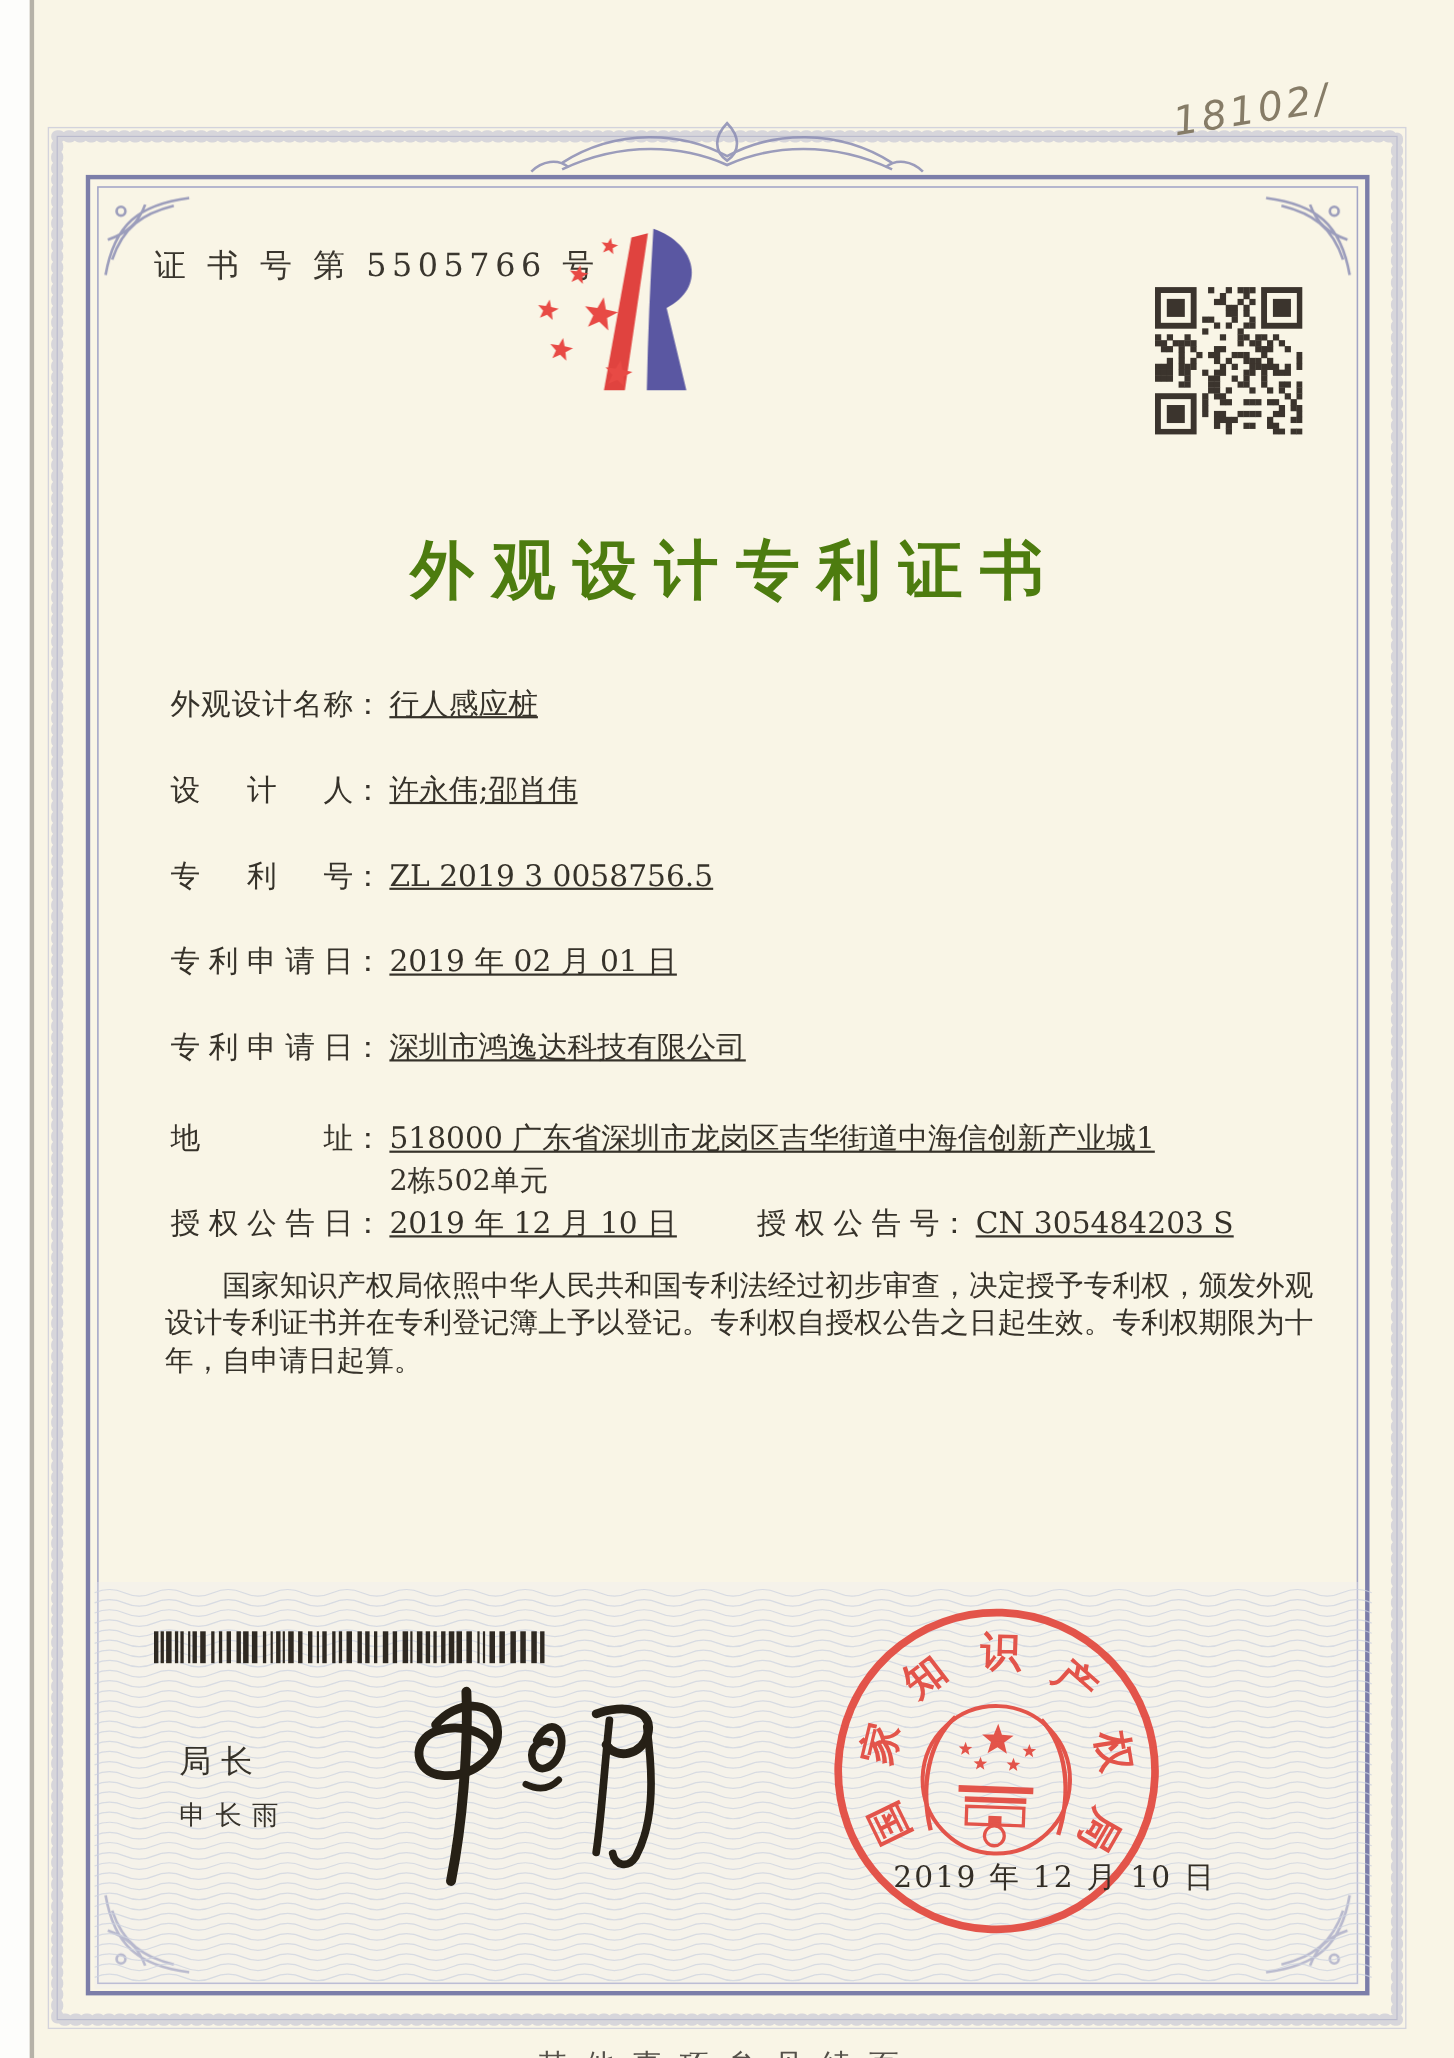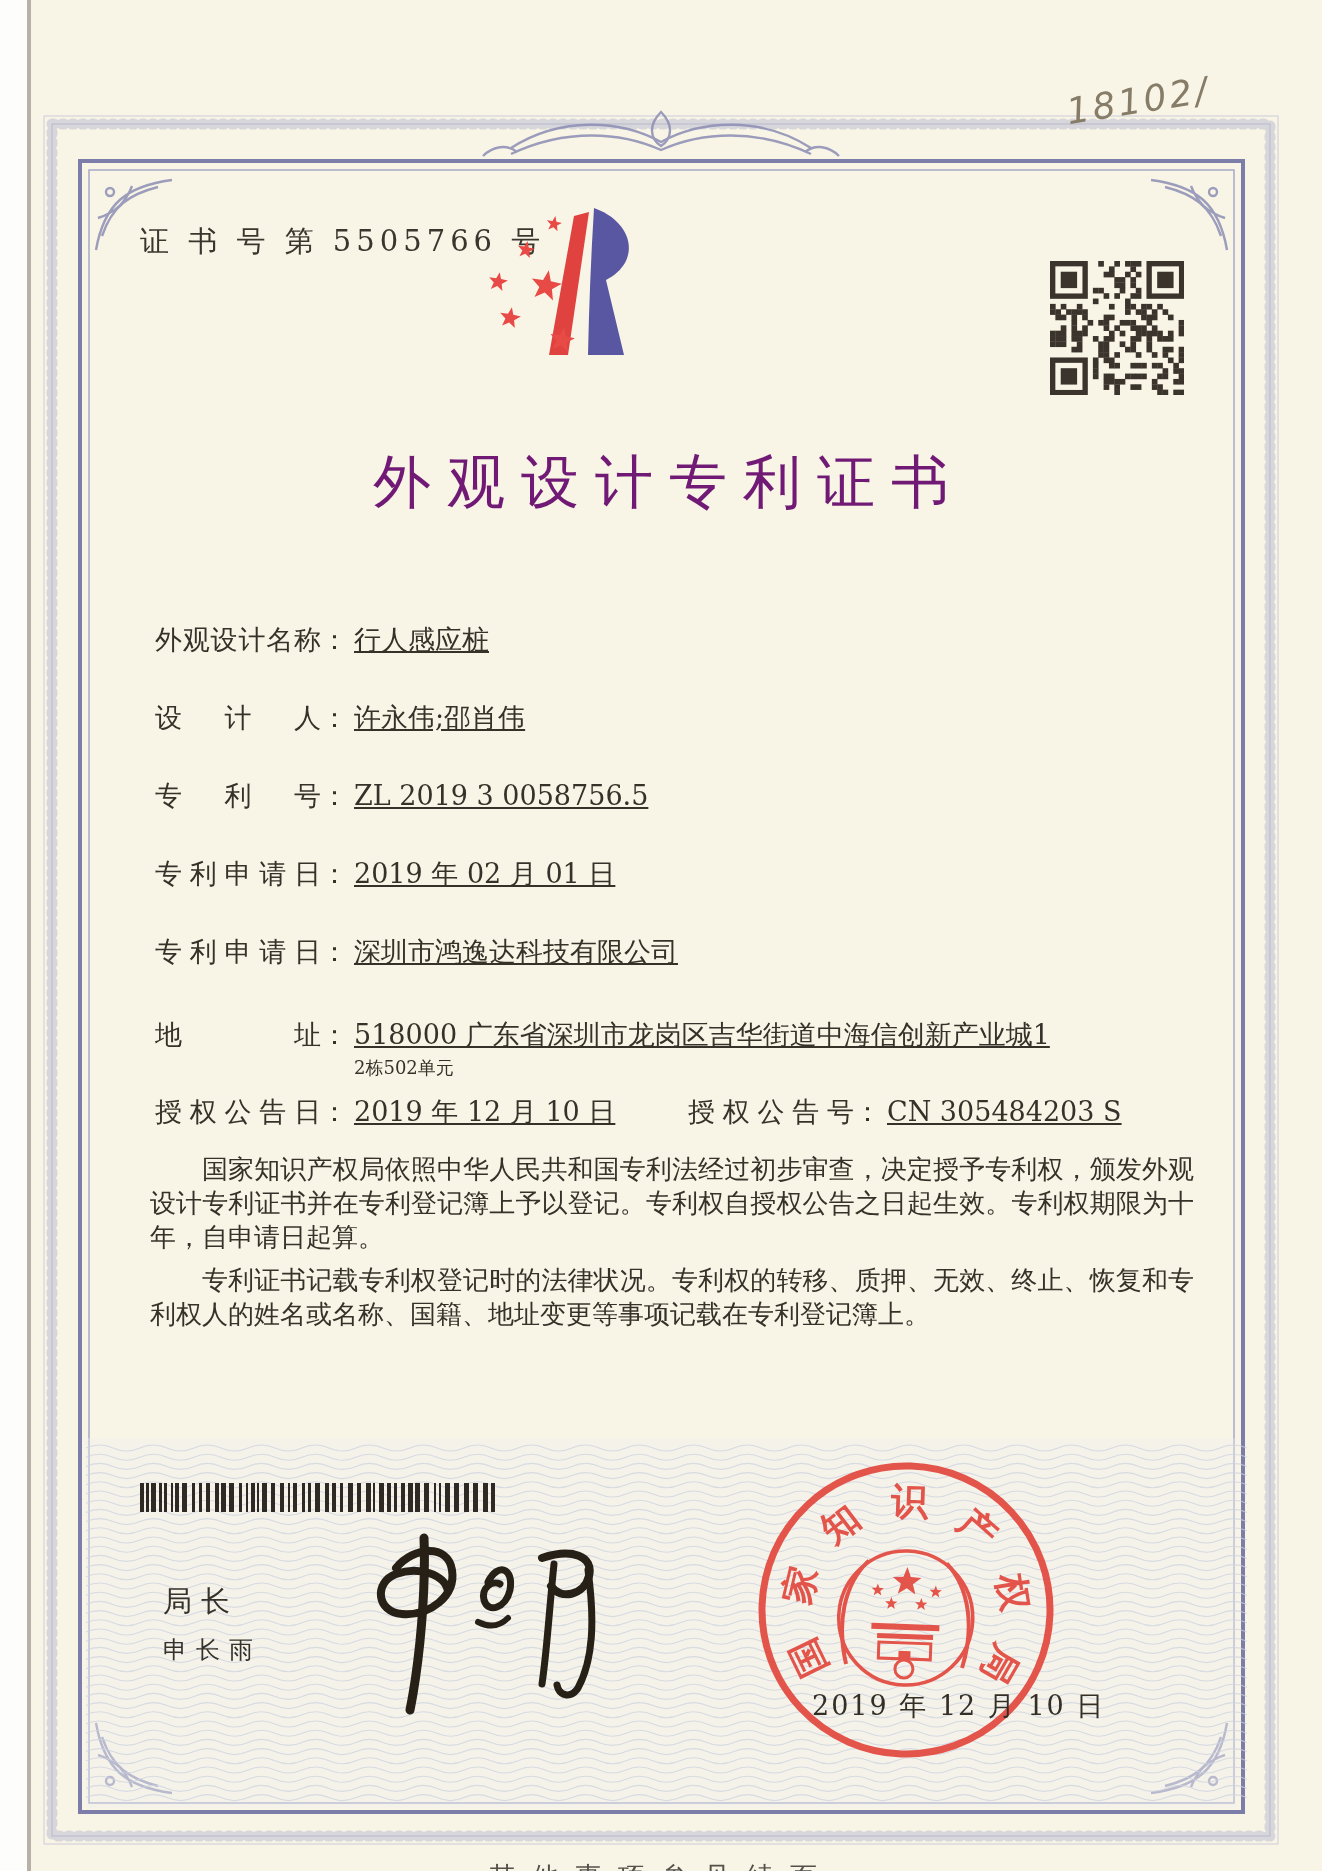--- a/index.html
+++ b/index.html
@@ -7,26 +7,26 @@
         font-family:"DejaVu Serif","Liberation Serif",serif;color:#332f28;}
   .scan-strip{position:absolute;left:0;top:0;width:27px;height:100%;background:#fdfdfb;}
   .scan-edge{position:absolute;left:27px;top:0;width:4px;height:100%;background:#b6b2a8;}
   .deco-layer{position:absolute;left:0;top:0;width:1322px;height:1871px;pointer-events:none;}
   .handwritten{position:absolute;left:1066px;top:80px;font-size:36px;color:#867c67;
         font-family:"DejaVu Sans","Liberation Sans",sans-serif;font-style:italic;
         transform:rotate(-9deg);letter-spacing:3px;}
   .cert-no{position:absolute;left:140px;top:222px;font-size:29px;letter-spacing:5px;color:#3a362e;}
   .logo{position:absolute;left:466px;top:200px;width:180px;height:155px;}
   .qr{position:absolute;left:1050px;top:261px;width:134px;height:134px;}
-  .title{position:absolute;left:0;top:444px;width:1322px;text-align:center;font-size:58px;
-        font-weight:400;letter-spacing:16px;padding-left:16px;box-sizing:border-box;color:#701a75;}
+  .title{position:absolute;left:0;top:480px;width:1322px;text-align:center;font-size:58px;
+        font-weight:700;letter-spacing:16px;padding-left:16px;box-sizing:border-box;color:#4d7c0f;}
   .field{position:absolute;font-size:27px;white-space:nowrap;display:flex;align-items:baseline;color:#36322a;}
   .field .lab{display:inline-block;width:166px;text-align:justify;text-align-last:justify;}
   .field .val{margin-left:6px;text-decoration:underline;}
-  .addr2{position:absolute;left:354px;font-size:18px;color:#36322a;}
+  .addr2{position:absolute;left:354px;font-size:26px;color:#36322a;}
   .body-text{position:absolute;left:150px;top:1152px;width:1044px;font-size:26px;line-height:34px;
         text-align:justify;color:#36322a;}
   .body-text p{margin:0;text-indent:2em;}
   .body-text p + p{margin-top:9px;}
   .barcode{position:absolute;left:140px;top:1483px;width:364px;height:29px;display:flex;align-items:stretch;}
   .barcode div{background:#2e2922;height:100%;}
   .director-label{position:absolute;left:163px;top:1582px;font-size:29px;letter-spacing:9px;color:#36322a;}
   .director-name{position:absolute;left:163px;top:1634px;font-size:24px;letter-spacing:9px;color:#36322a;}
   .signature{position:absolute;left:318px;top:1528px;width:300px;height:190px;}
   .seal{position:absolute;left:750px;top:1454px;width:312px;height:312px;opacity:.92;}
@@ -369,21 +369,20 @@
       <span class="val">2019 年 12 月 10 日</span>
   </div>
   <div class="field" style="left:688px;top:1094px">
     <span class="lab">授权公告号</span>
       <span>：</span>
       <span class="val">CN 305484203 S</span>
   </div>
 
   <div class="body-text">
     <p>国家知识产权局依照中华人民共和国专利法经过初步审查，决定授予专利权，颁发外观设计专利证书并在专利登记簿上予以登记。专利权自授权公告之日起生效。专利权期限为十年，自申请日起算。</p>
-    <p>专利证书记载专利权登记时的法律状况。专利权的转移、质押、无效、终止、恢复和专利权人的姓名或名称、国籍、地址变更等事项记载在专利登记簿上。</p>
   </div>
 
   <div class="barcode" id="barcode">
       <div style="width: 4px; margin-right: 2px;"></div>
       <div style="width: 3px; margin-right: 2px;"></div>
       <div style="width: 5px; margin-right: 3px;"></div>
       <div style="width: 3px; margin-right: 2px;"></div>
       <div style="width: 3px; margin-right: 4px;"></div>
       <div style="width: 2px; margin-right: 2px;"></div>
       <div style="width: 4px; margin-right: 3px;"></div>

